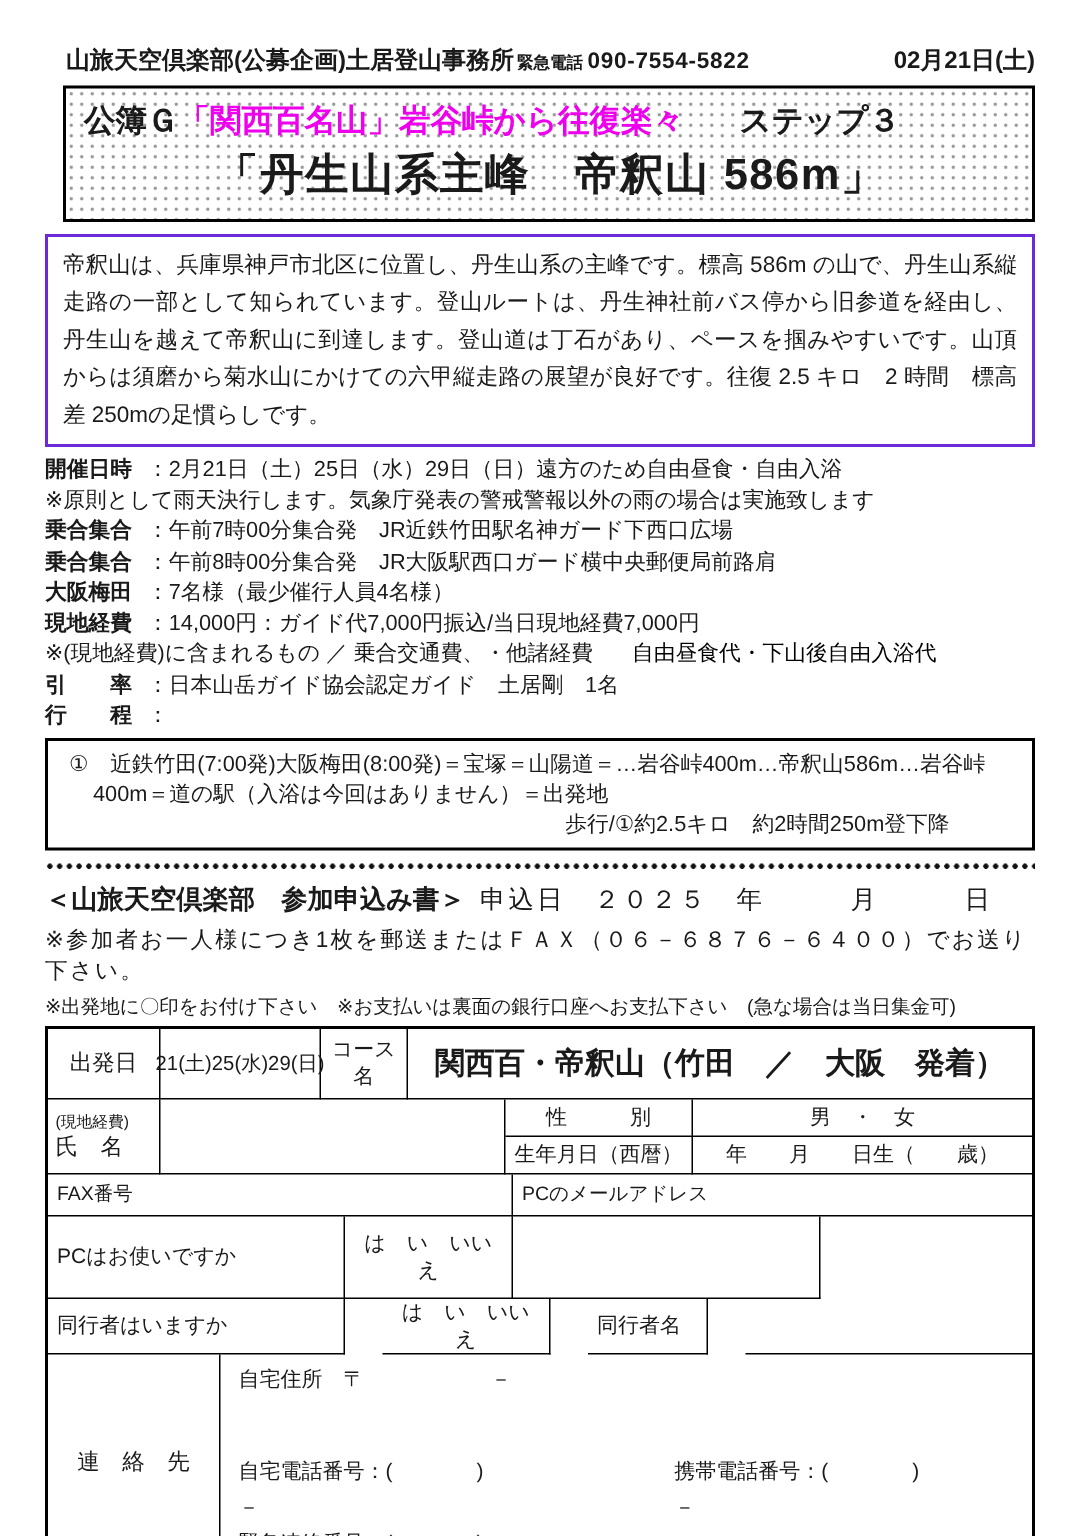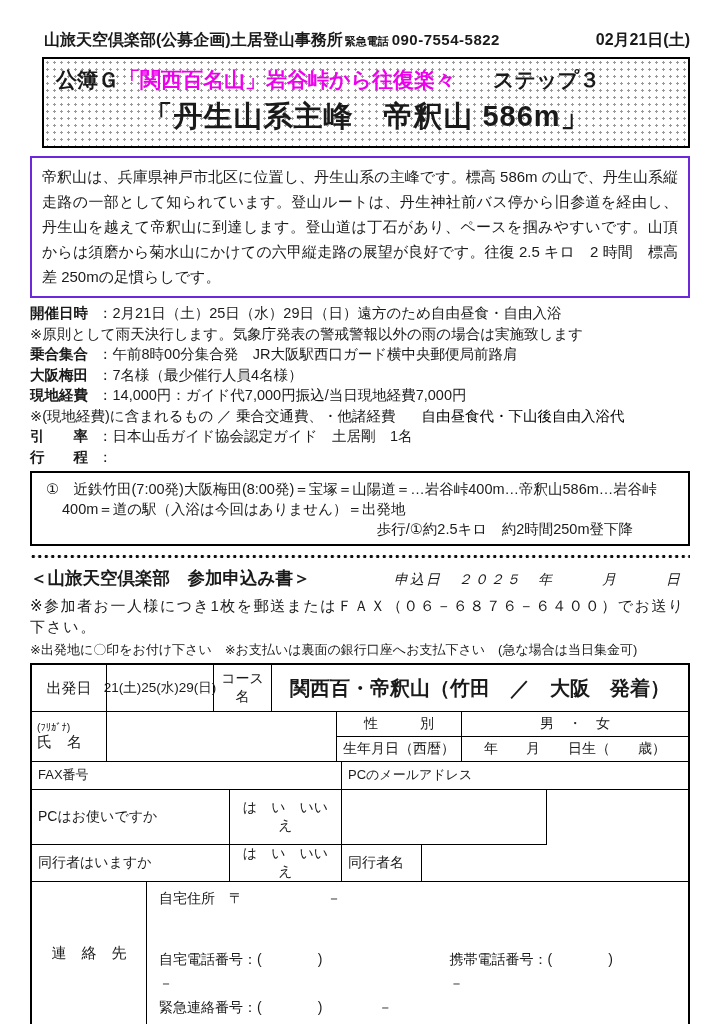--- a/index.html
+++ b/index.html
@@ -51,21 +51,21 @@
   
   .dotline {
     margin-top:8px; height:5px;
     background-image: radial-gradient(circle, #111 1.6px, transparent 1.95px);
     background-size: 6.5px 5px; background-repeat: repeat-x; background-position: 0 50%;
   }
 
   
   .apphdr { display:flex; align-items:baseline; margin-top:7px; }
   .apphdr .apptitle { font-size:17.5px; font-weight:bold; }
-  .apphdr .appdate { margin-left:auto; margin-right:8px; font-size:14px; letter-spacing:2px;font-style:italic; }
+  .apphdr .appdate { margin-left:auto; margin-right:28px; font-size:17px; letter-spacing:2px; }
   .appnote1 { font-size:15px; margin-top:5px; letter-spacing:1.5px; line-height:21px; }
   .appnote2 { font-size:13px; margin-top:3px; line-height:19px; }
 
   
   .ftable { margin-top:4px; border:2px solid #000; width:660px; }
   .frow { display:flex; }
   .fcell { border-right:1px solid #000; border-bottom:1px solid #000; padding:2px 6px;
            display:flex; align-items:center; font-size:14px; }
   .fcell.last { border-right:none; }
   .frow.lastrow .fcell { border-bottom:none; }
@@ -87,21 +87,21 @@
   .sub-lbl { width:125px; }
   .sub-val { flex:1; }
   .r3 { height:28px; }
   .r3 .c-fax { width:310px; font-size:13px; align-items:flex-start; padding-top:4px; }
   .r3 .c-pcmail { flex:1; font-size:13px; align-items:flex-start; padding-top:4px; }
   .r4 { height:55px; }
   .r4 .c-q { width:198px; }
   .r4 .c-a { width:112px; }
   .r4 .c-blank { width:205px; }
   .r4 .c-mob { flex:1; font-size:14px; }
-  .r5 { height:37px; }
+  .r5 { height:37px;gap:25px; }
   .r5 .c-q { width:198px; }
   .r5 .c-a { width:112px; }
   .r5 .c-cn { width:80px; }
   .r5 .c-blank { flex:1; }
   .r6 { height:143px; }
   .r6 .c-contact { width:115px; font-size:15px; }
   .r6 .c-area { flex:1; flex-direction:column; align-items:stretch; justify-content:space-between; padding:8px 6px 6px 12px; }
   .addr { font-size:14px; }
   .phones { font-size:14px; }
   .phline { display:flex; line-height:24px; }
@@ -126,20 +126,21 @@
       <span class="step">ステップ３</span>
     </div>
     <div class="banner-title">「丹生山系主峰　帝釈山 586m」</div>
   </div>
 
   <div class="descbox">帝釈山は、兵庫県神戸市北区に位置し、丹生山系の主峰です。標高 586m の山で、丹生山系縦走路の一部として知られています。登山ルートは、丹生神社前バス停から旧参道を経由し、丹生山を越えて帝釈山に到達します。登山道は丁石があり、ペースを掴みやすいです。山頂からは須磨から菊水山にかけての六甲縦走路の展望が良好です。往復 2.5 キロ　2 時間　標高差 250mの足慣らしです。</div>
 
   <div class="details">
     <div class="dline"><span class="dlabel">開催日時</span><span>：2月21日（土）25日（水）29日（日）遠方のため自由昼食・自由入浴</span></div>
     <div class="dnote">※原則として雨天決行します。気象庁発表の警戒警報以外の雨の場合は実施致します</div>
+    <div class="dline"><span class="dlabel">乗合集合</span><span>：午前7時00分集合発　JR近鉄竹田駅名神ガード下西口広場</span></div>
     <div class="dline"><span class="dlabel">乗合集合</span><span>：午前8時00分集合発　JR大阪駅西口ガード横中央郵便局前路肩</span></div>
     <div class="dline"><span class="dlabel">大阪梅田</span><span>：7名様（最少催行人員4名様）</span></div>
     <div class="dline"><span class="dlabel">現地経費</span><span>：14,000円：ガイド代7,000円振込/当日現地経費7,000円</span></div>
     <div class="dnote"><span>※(現地経費)に含まれるもの ／ 乗合交通費、・他諸経費</span><span class="rednote red" style="color: #000000;">自由昼食代・下山後自由入浴代</span></div>
     <div class="dline"><span class="dlabel">引　　率</span><span>：日本山岳ガイド協会認定ガイド　土居剛　1名</span></div>
     <div class="dline"><span class="dlabel">行　　程</span><span>：</span></div>
   </div>
 
   <div class="routebox">
     <div class="route-l1">①　近鉄竹田(7:00発)大阪梅田(8:00発)＝宝塚＝山陽道＝…岩谷峠400m…帝釈山586m…岩谷峠400m＝道の駅（入浴は今回はありません）＝出発地</div>
@@ -159,21 +160,21 @@
 
     <div class="frow r1">
       <div class="fcell ctr c-dep">出発日</div>
       <div class="fcell ctr c-depv">21(土)25(水)29(日)</div>
       <div class="fcell ctr c-course">コース名</div>
       <div class="fcell ctr c-coursev last">関西百・帝釈山（竹田　／　大阪　発着）</div>
     </div>
 
     <div class="frow r2">
       <div class="fcell c-furi">
-        <span class="small">(ﾌﾘｶﾞﾅ)</span>
+        <span class="small">(現地経費)</span>
         <span class="nm">氏　名</span>
       </div>
       <div class="fcell c-nameblank"></div>
       <div class="subcol">
         <div class="subrow">
           <div class="fcell ctr sub-lbl">性　　　別</div>
           <div class="fcell ctr sub-val last">男　・　女</div>
         </div>
         <div class="subrow">
           <div class="fcell sub-lbl">生年月日（西暦）</div>

